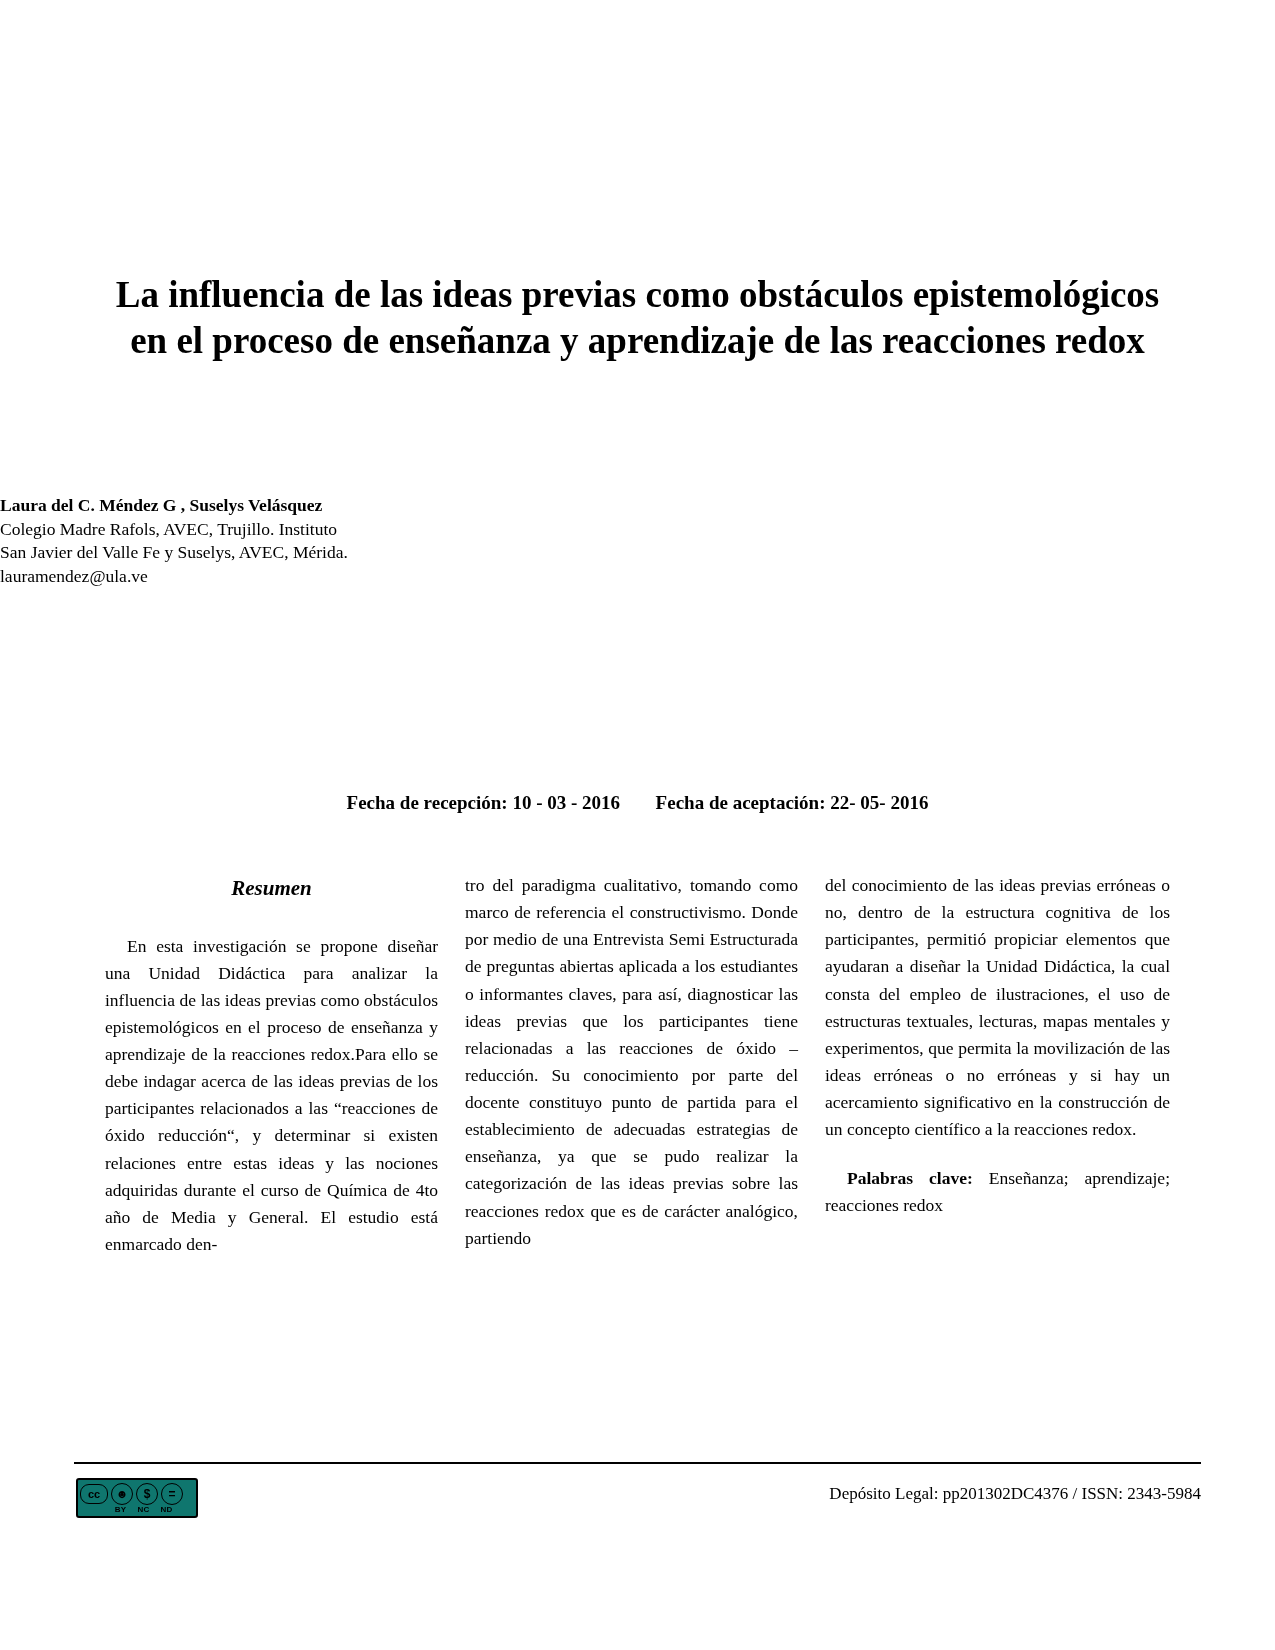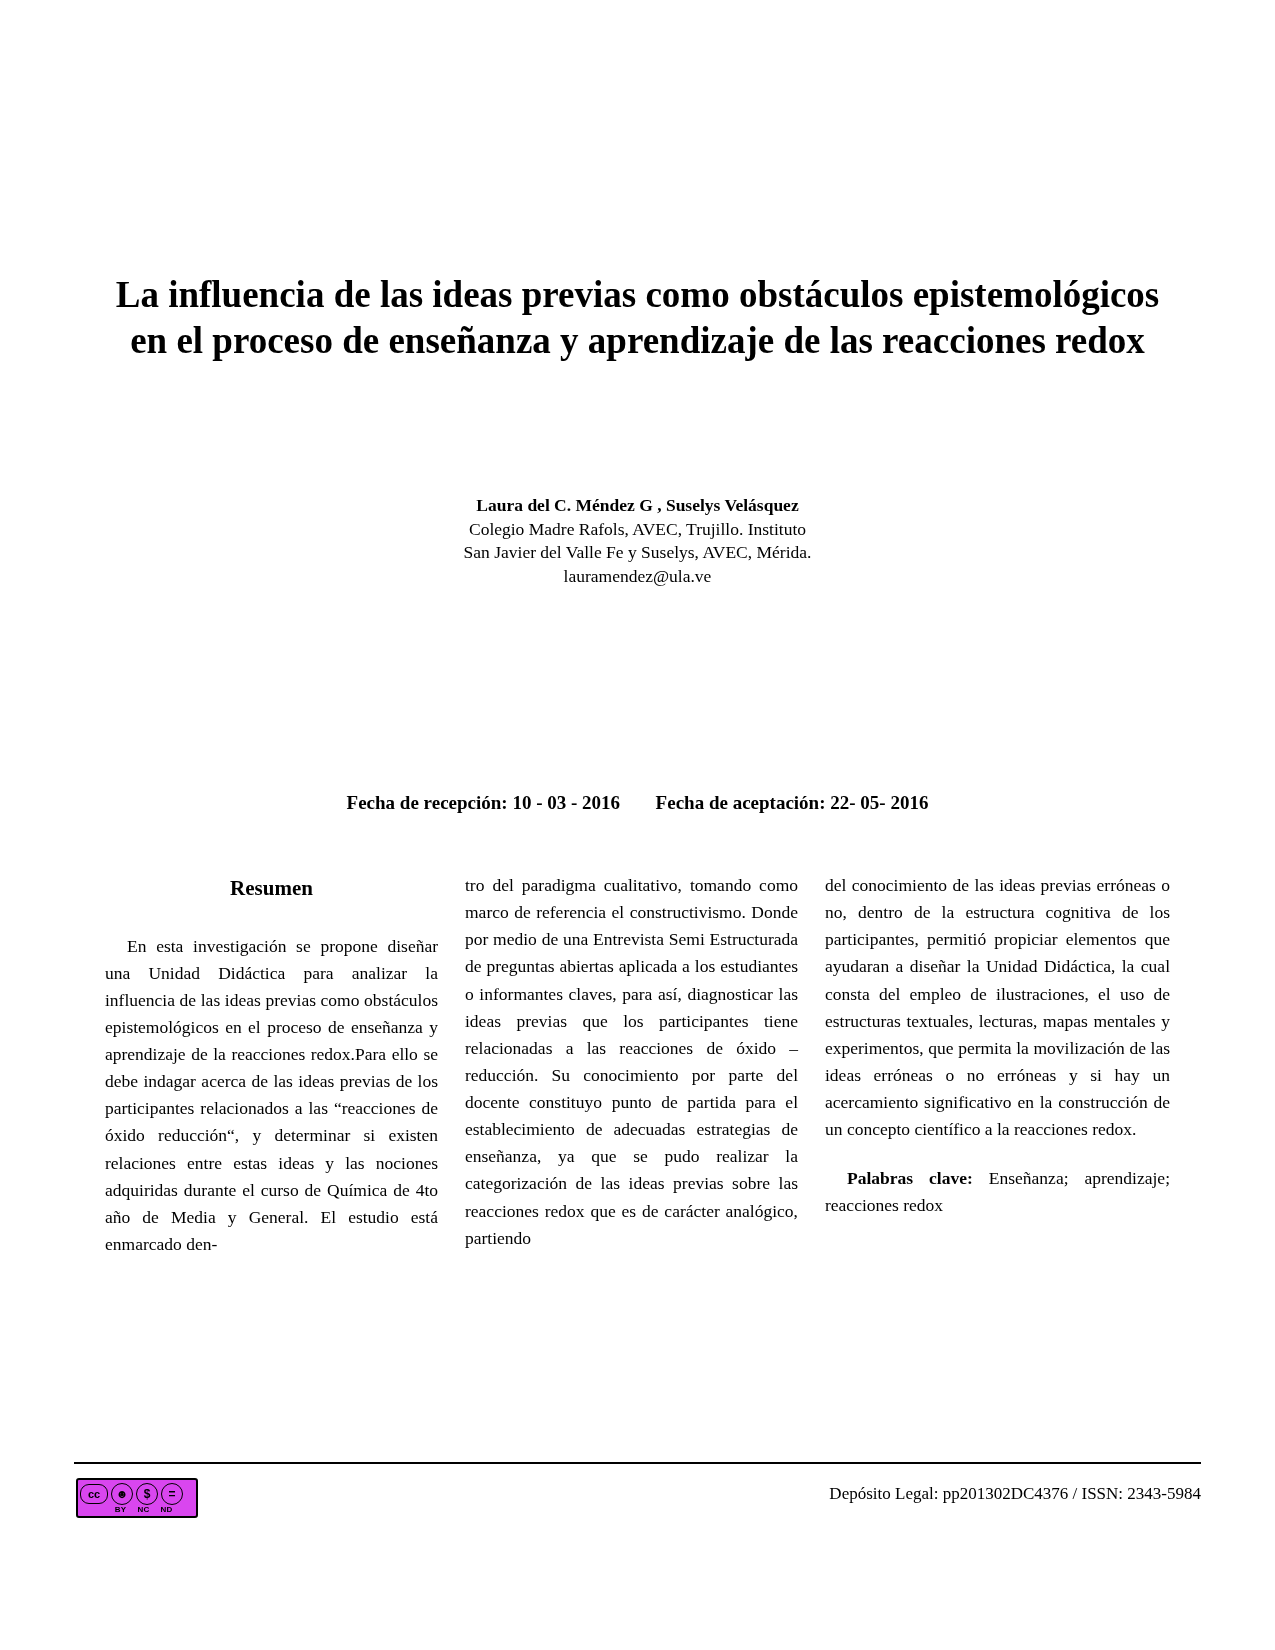--- a/index.html
+++ b/index.html
@@ -82,21 +82,20 @@
     top: 272px;
     font-family: "Liberation Serif", "DejaVu Serif", serif;
   }
 
   
   .authors {
     position: absolute;
     left: 0;
     right: 0;
     top: 494px;
-    text-align: center;
     font-size: 17px;
     line-height: 1.35;
   }
   .authors .names {
     font-weight: bold;
     font-size: 17.5px;
   }
   .authors .affil,
   .authors .email { font-size: 17.5px; }
 
@@ -128,20 +127,21 @@
     text-align: justify;
     text-justify: inter-word;
     hyphens: none;
   }
   .col.c3 { width: 345px; }
   .col-heading {
     text-align: center;
     font-weight: bold;
     font-size: 21px;
     margin: 0 0 28px 0;
+    font-style: italic;
   }
   .col p {
     margin: 0;
     text-indent: 22px;
   }
   .col p.noindent { text-indent: 0; }
   .col p + p { margin-top: 22px; }
   .kw-label { font-weight: bold; }
 
   
@@ -161,21 +161,21 @@
   }
   .cc-badge {
     position: absolute;
     left: 6px;
     top: 16px;
     display: flex;
     flex-direction: column;
     border: 2px solid #000;
     border-radius: 3px;
     width: 118px;
-    background: #d946ef;
+    background: #0f766e;
   }
   .cc-row {
     display: flex;
     align-items: center;
   }
   .cc-row.top { padding: 3px 2px 0 2px; }
   .cc-row.bottom {
     padding: 0 2px 2px 2px;
     font-size: 8px;
     font-weight: bold;

